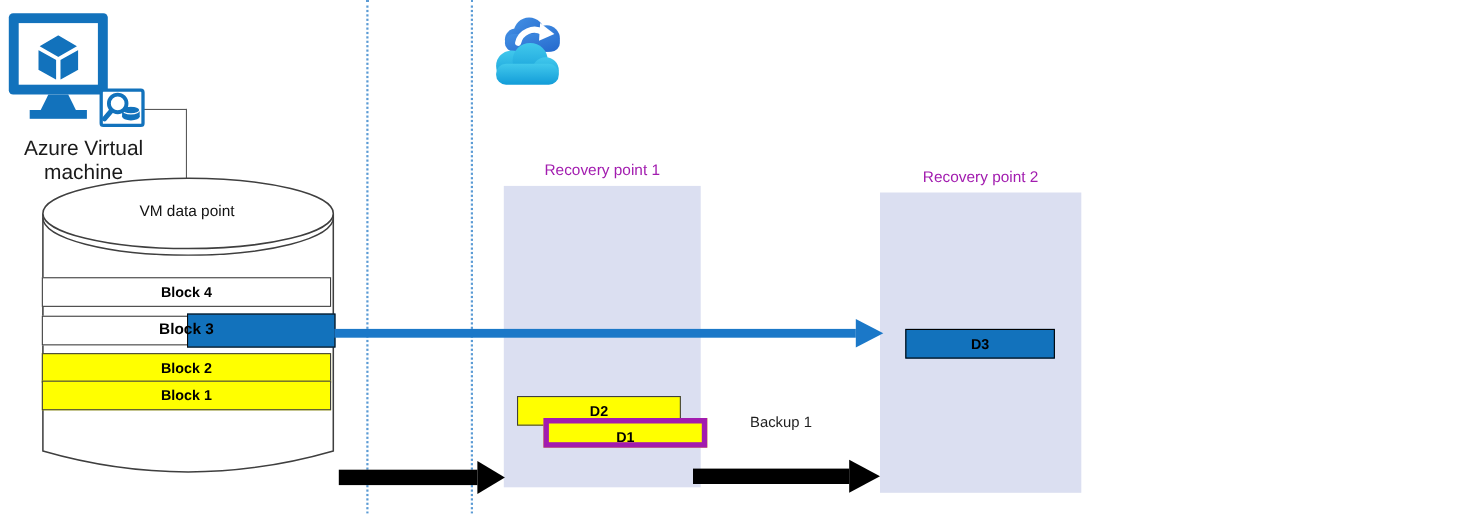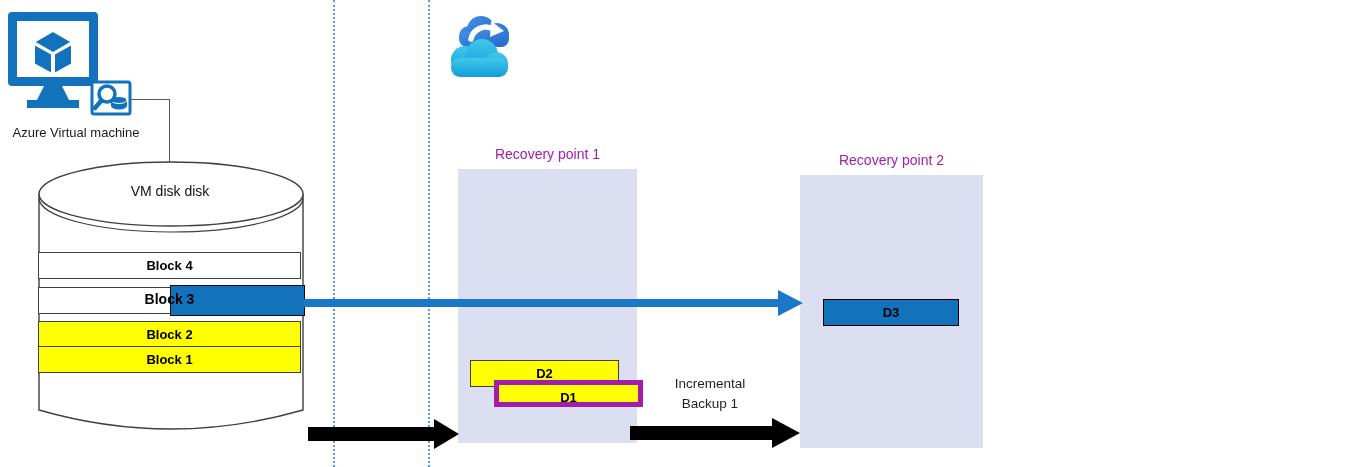--- a/index.html
+++ b/index.html
@@ -14,21 +14,21 @@
   
   .dotline { top: 0; height: 467px; width: 0; border-left: 2px dotted #5B9BD5; z-index: 1; }
   .dot1 { left: 333px; }
   .dot2 { left: 428px; }
 
   
   .conn-h { left: 128px; top: 99px; width: 42px; height: 0; border-top: 1.5px solid #595959; z-index: 2; }
   .conn-v { left: 169px; top: 99px; width: 0; height: 64px; border-left: 1.5px solid #595959; z-index: 2; }
 
   .vm-icon { left: 6px; top: 8px; z-index: 3; }
-  .vm-label { left: 0; top: 125px; width: 152px; text-align: center; font-size: 13px; color: #1a1a1a; z-index: 3; }
+  .vm-label { left: 0; top: 125px; width: 152px; text-align: center; font-size: 19px; color: #1a1a1a; z-index: 3; }
 
   .cyl { left: 36px; top: 158px; z-index: 2; }
   .disk-title { left: 38px; top: 183px; width: 264px; text-align: center; font-size: 14px; color: #111; z-index: 3; }
 
   .block { left: 38px; width: 263px; height: 27px; text-align: center; line-height: 25px;
            font-size: 13px; font-weight: bold; color: #000; z-index: 4; }
   .block.white { background: #fff; border: 1.5px solid #3f3f3f; }
   .block.yellow { background: #FFFF00; border: 1.5px solid #3f3f3f; }
   .b4 { top: 252px; }
   .b3 { top: 287px; background: #fff; border: 1.5px solid #3f3f3f; }
@@ -102,21 +102,21 @@
       <line x1="95" y1="93" x2="89" y2="100" stroke="#1272BC" stroke-width="4.5" stroke-linecap="round"></line>
     </g>
   </svg>
   <div class="abs vm-label">Azure Virtual machine</div>
 
   <svg class="abs cyl" width="270" height="288" viewBox="0 0 270 288">
     <path d="M3,36 L3,252 Q135,290 267,252 L267,36" fill="#ffffff" stroke="#3f3f3f" stroke-width="1.4"></path>
     <ellipse cx="135" cy="36" rx="132" ry="32" fill="#ffffff" stroke="#3f3f3f" stroke-width="1.4"></ellipse>
     <path d="M3,40 A132,34 0 0 0 267,40" fill="none" stroke="#3f3f3f" stroke-width="1.2"></path>
   </svg>
-  <div class="abs disk-title">VM disk disk</div>
+  <div class="abs disk-title">VM data point</div>
 
   <div class="abs block white b4">Block 4</div>
   <div class="abs block b3"></div>
   <div class="abs b3-highlight"></div>
   <div class="abs b3-label">Block 3</div>
   <div class="abs block yellow b2">Block 2</div>
   <div class="abs block yellow b1">Block 1</div>
 
   <svg class="abs cloud-icon" width="78" height="84" viewBox="0 0 78 84">
     <defs>
@@ -156,19 +156,18 @@
   <div class="abs dblock d1">D1</div>
   <div class="abs dblock d3">D3</div>
 
   <div class="abs bluearrow-shaft"></div>
   <div class="abs bluearrow-head"></div>
 
   <div class="abs blkarrow-shaft a1-shaft"></div>
   <div class="abs a1-head"></div>
 
   <div class="abs flow-label f2">
-    <span style="display:block">Incremental</span>
     <span style="display:block">Backup 1</span>
   </div>
   <div class="abs blkarrow-shaft a2-shaft"></div>
   <div class="abs a2-head"></div>
 
 </div>
 
 </body></html>

